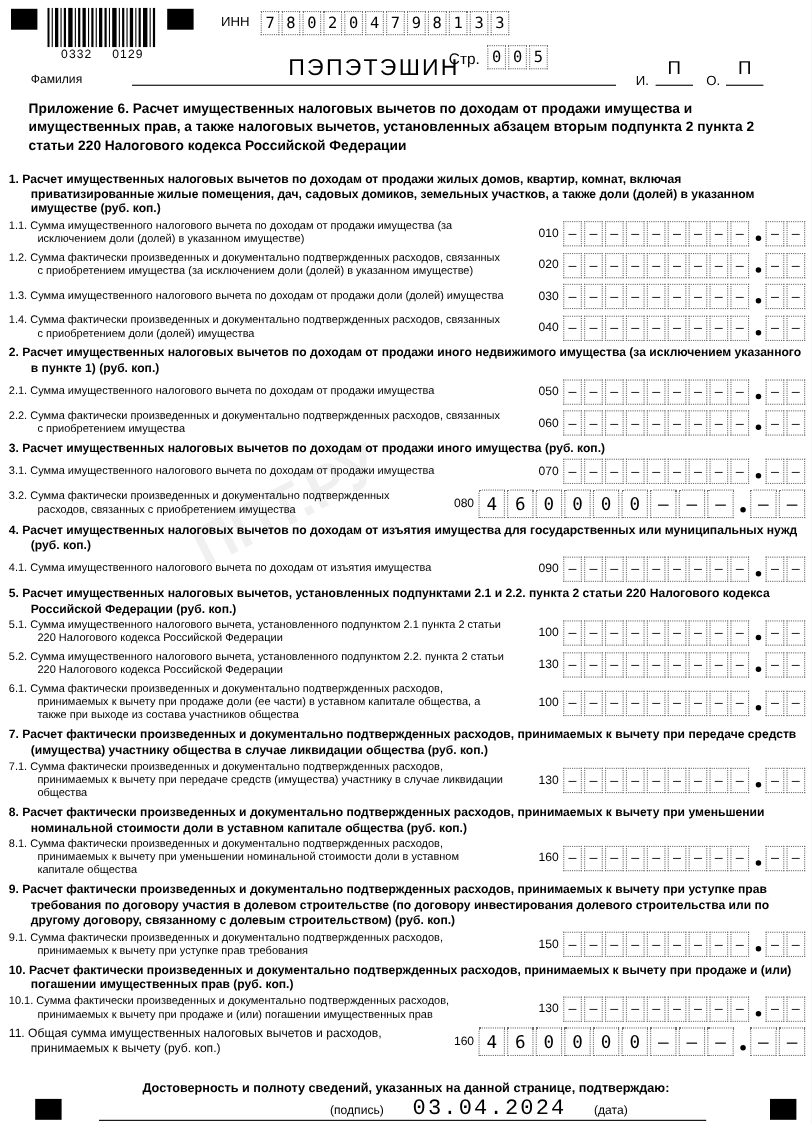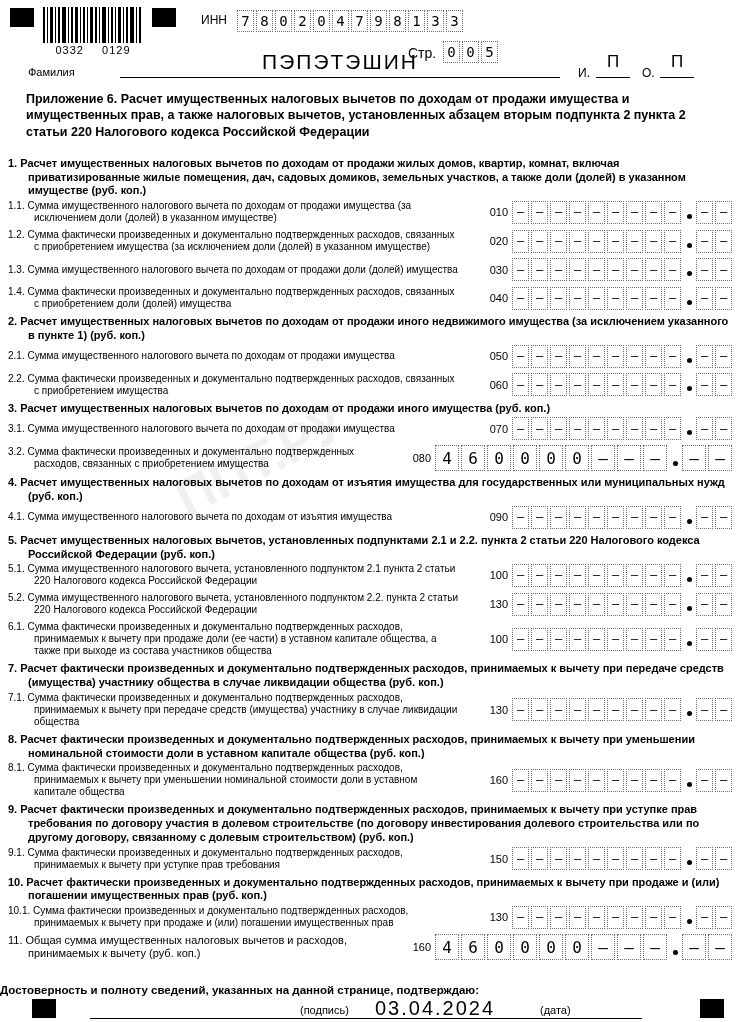--- a/index.html
+++ b/index.html
@@ -40,24 +40,24 @@
              padding-left:26px;text-indent:-26px}
   .row-label.bold{font-weight:normal;font-size:11px;padding-left:20px;text-indent:-20px}
   .row-code{flex:0 0 44px;font-size:11px;text-align:right}
   .amount{display:flex;align-items:center;margin-left:auto}
   .amount .cell{width:17px;height:23px;font-size:12px}
   .amount.filled .cell{width:24px;height:26px;font-size:16px}
   .kopsep{width:5px;height:5px;background:#000;border-radius:50%;
           margin:0 4px;align-self:flex-end;margin-bottom:5px}
 
   
-  .confirm{position:absolute;left:0;right:0;top:984px;text-align:left;
+  .confirm{position:absolute;left:0;right:0;top:984px;text-align:center;
            font-weight:bold;font-size:11.5px}
   .signcap{position:absolute;left:300px;top:1004px;font-size:11px}
-  .dateval{position:absolute;left:375px;top:997px;font-family:Liberation Sans, sans-serif;
+  .dateval{position:absolute;left:375px;top:997px;font-family:Liberation Mono, monospace;
            font-size:20px;letter-spacing:2px}
   .datecap{position:absolute;left:540px;top:1004px;font-size:11px}
   .bottomrule{position:absolute;left:90px;top:1018px;width:552px;height:0;
               border-top:1.5px solid #000}
 
   .watermark{position:absolute;left:130px;top:430px;width:260px;text-align:center;
              font-size:52px;font-weight:bold;color:rgba(0,0,0,0.06);
              transform:rotate(-27deg);pointer-events:none}
 </style>
 </head>

